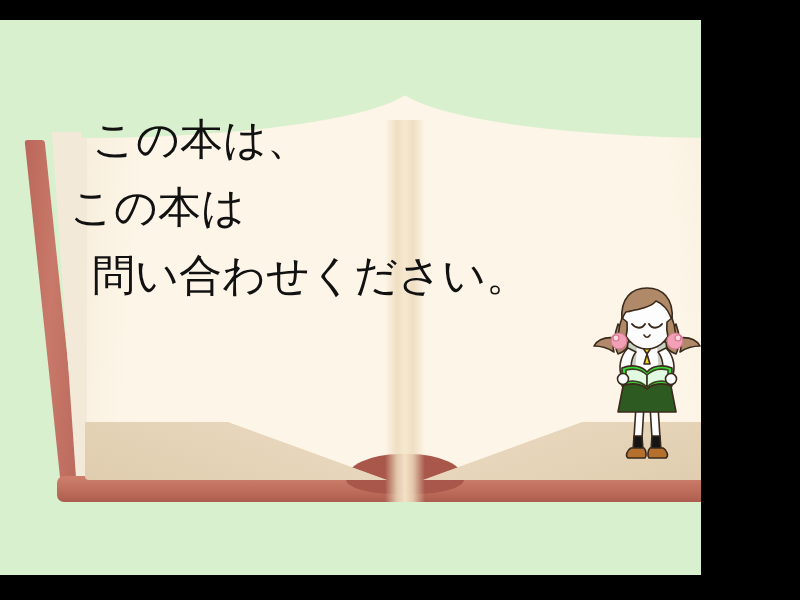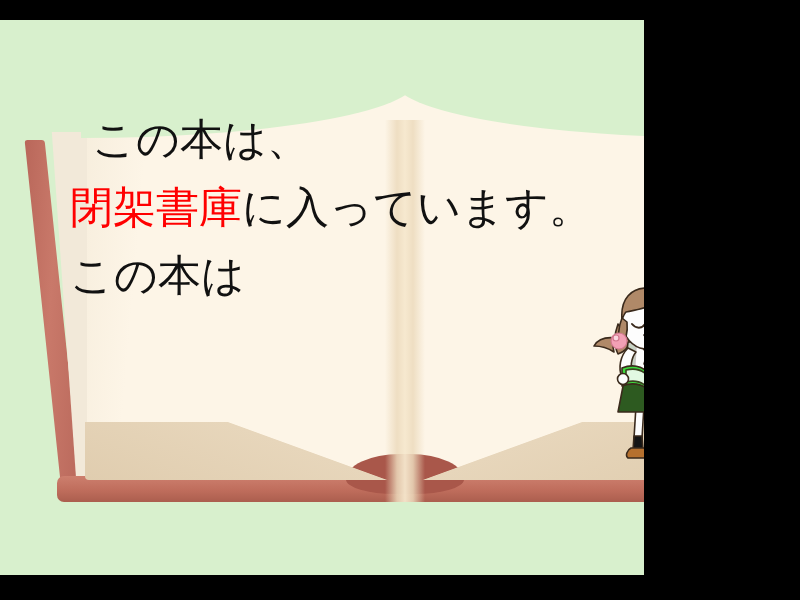--- a/index.html
+++ b/index.html
@@ -9,21 +9,21 @@
   }
   body {
     width: 800px;
     height: 600px;
     overflow: hidden;
     font-family: "Liberation Sans", "DejaVu Sans", sans-serif;
   }
 
   #stage {
     position: relative;
-    width: 644px;
+    width: 701px;
     height: 600px;
     background: #e5e5e5;
     overflow: hidden;
   }
 
   
   .bar {
     position: absolute;
     left: 0;
     width: 800px;
@@ -308,23 +308,23 @@
         <circle cx="86" cy="58" r="3" fill="#fbd6df"></circle>
       </g>
     </svg>
   </div>
 
   <div id="message">
     <span class="line indent">
       <span>この本は、</span>
     </span>
     <span class="line">
-      <span class="kw-red">閉架書庫</span><span>に入っています。</span>
-    </span>
-    <span class="line">
       <span>この本は</span>
     </span>
+    <span class="line indent">
+      <span>問い合わせください。</span>
+    </span>
   </div>
 
   <div class="bar top"></div>
   <div class="bar bottom"></div>
 
 </div>
 
 </body></html>

